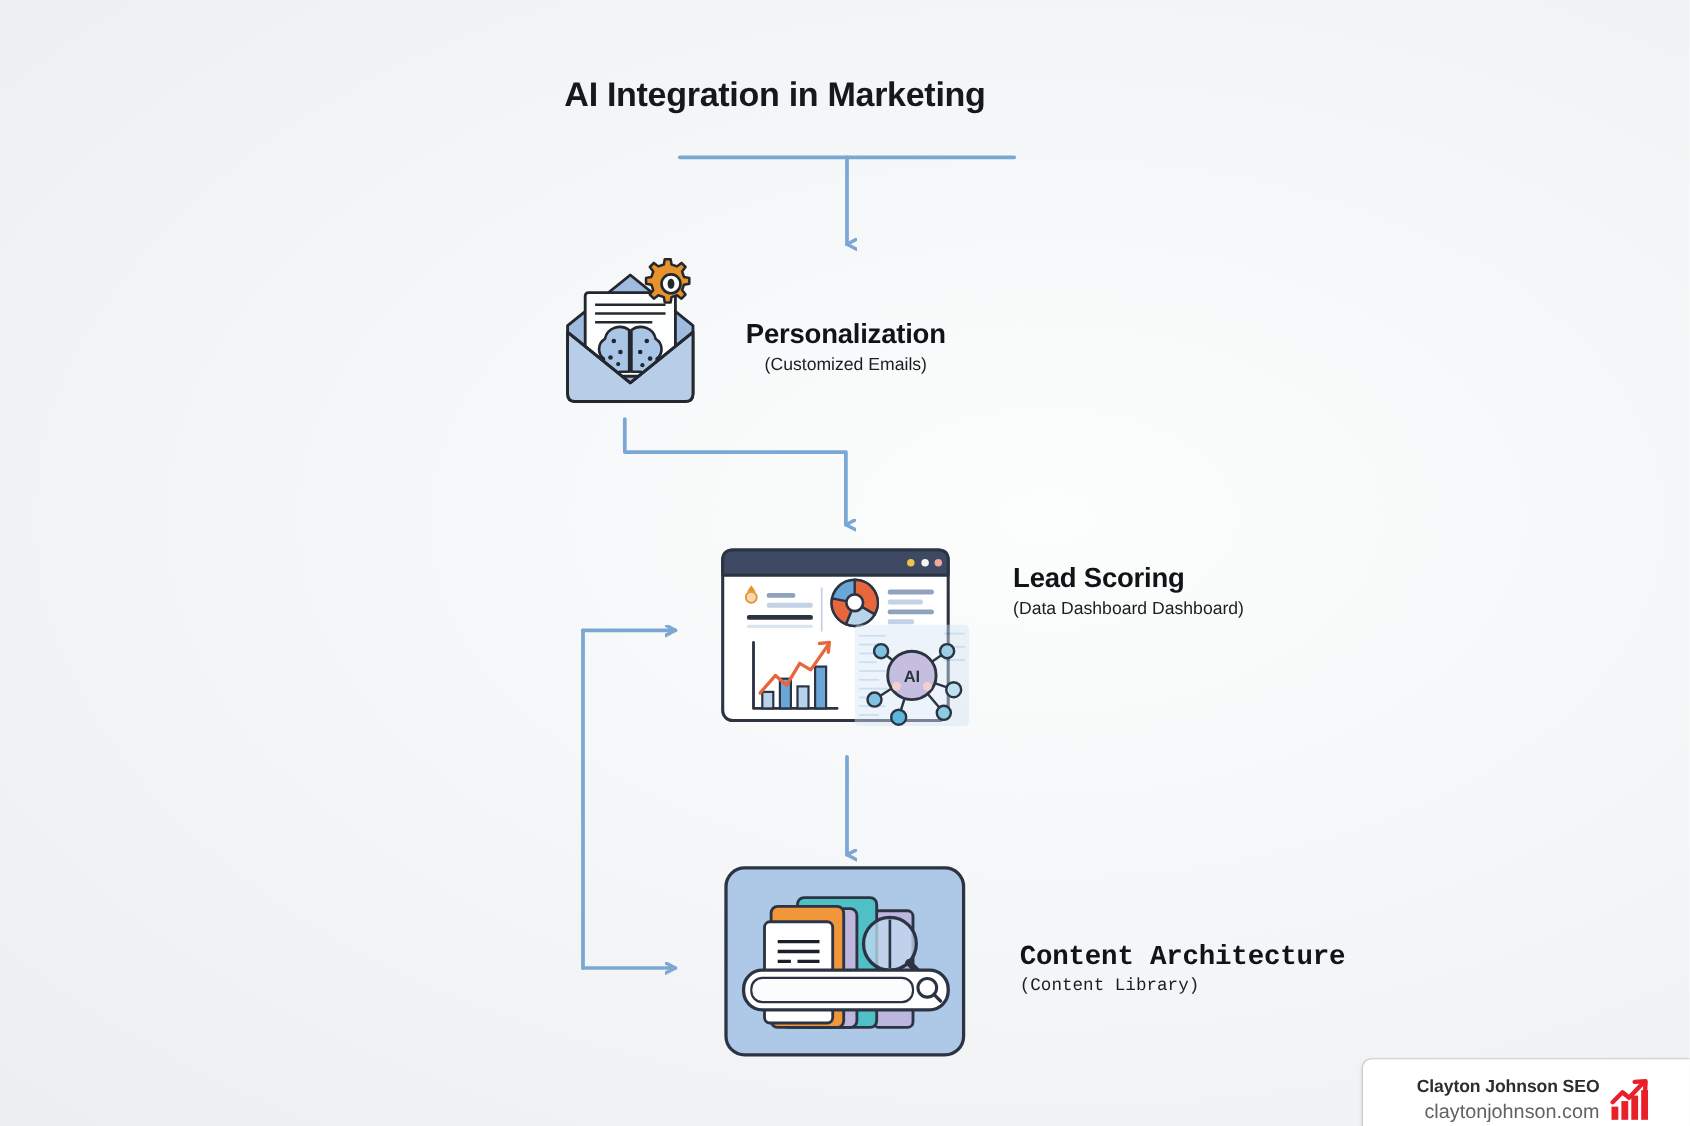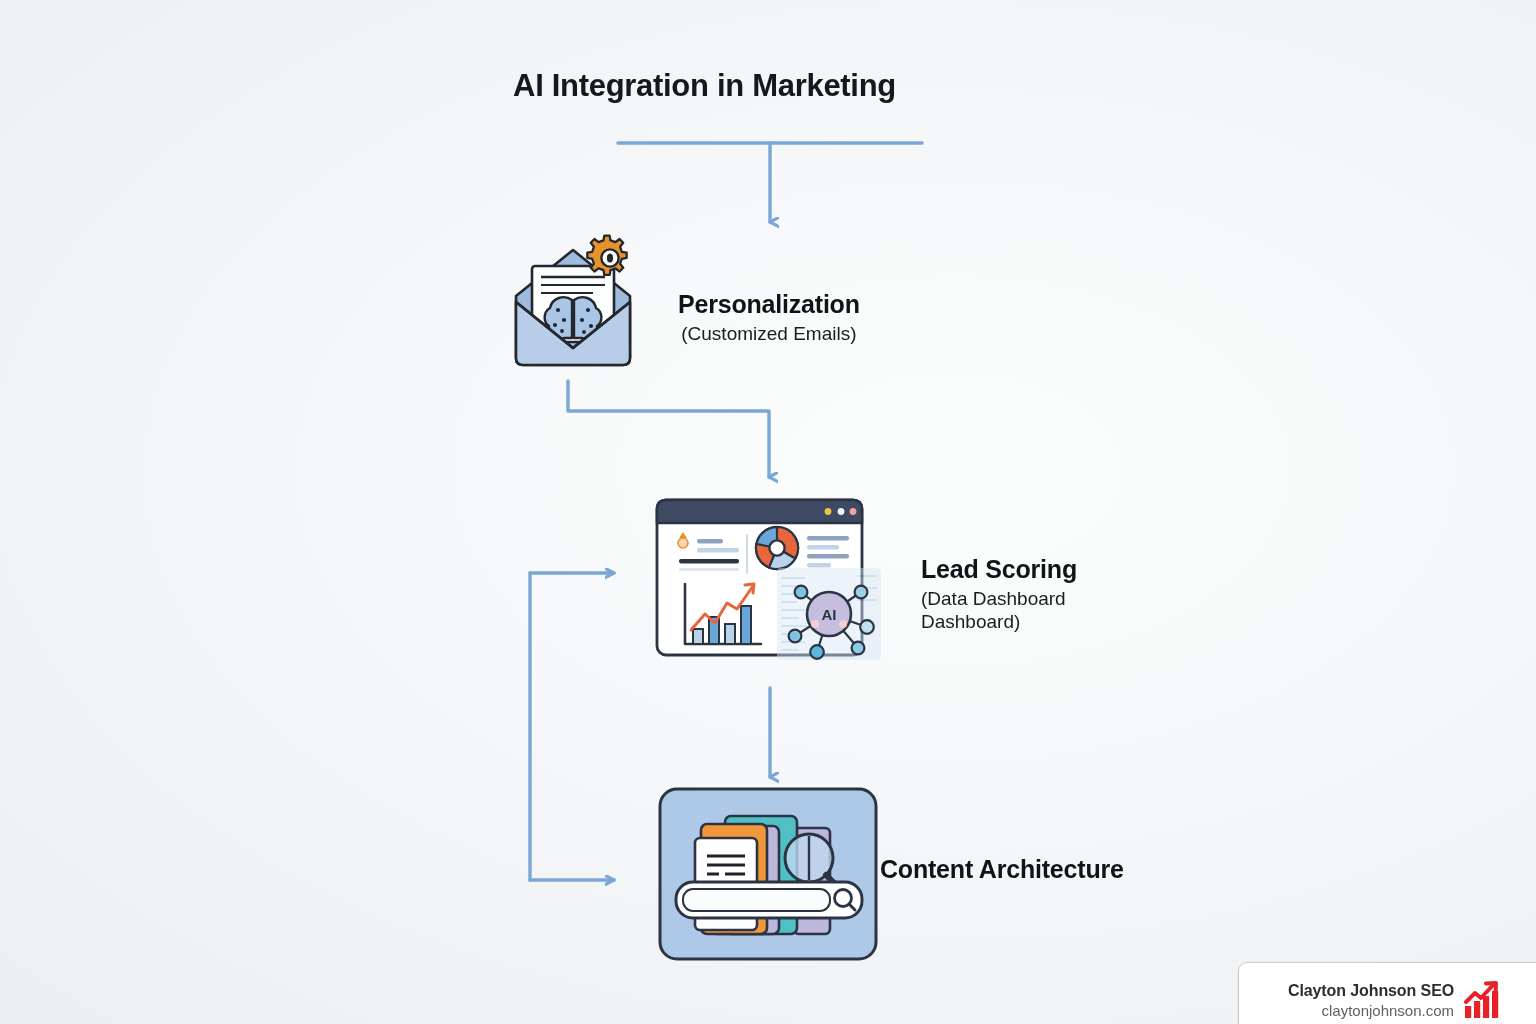--- a/index.html
+++ b/index.html
@@ -48,29 +48,29 @@
   }
   .label .label-title {
     font-size: 25px;
     font-weight: bold;
     color: #111316;
     letter-spacing: -0.2px;
     line-height: 1.18;
     white-space: nowrap;
   }
   .label .label-sub {
-    font-size: 19px;
+    font-size: 16px;
     font-weight: normal;
     color: #1b1d20;
     line-height: 1.22;
     margin-top: 2px;
   }
   #label-personalization { left: 678px; top: 290px; text-align: center; }
-  #label-lead           { left: 921px; top: 555px; width: 210px; }
-  #label-content        { left: 880px; top: 855px; }
+  #label-lead           { left: 921px; top: 512px; width: 210px; }
+  #label-content        { left: 927px; top: 855px; font-family: Liberation Mono, monospace; }
 
   
   .icon-box { position: absolute; }
   #icon-envelope  { left: 498px; top: 228px;  width: 150px; height: 150px; }
   #icon-dashboard { left: 653px; top: 496px;  width: 240px; height: 172px; text-decoration: underline; }
   #icon-content   { left: 657px; top: 786px;  width: 222px; height: 176px; }
 
   
   .watermark {
     position: absolute;
@@ -90,21 +90,21 @@
   }
   .wm-text { display: flex; flex-direction: column; align-items: flex-end; padding-right: 8px; }
   .wm-name {
     font-size: 16px;
     font-weight: bold;
     color: #2b2d30;
     letter-spacing: -0.1px;
     white-space: nowrap;
   }
   .wm-url {
-    font-size: 15px;
+    font-size: 18px;
     color: #5e6265;
     margin-top: 2px;
     white-space: nowrap;
   }
   .wm-logo { width: 40px; height: 40px; flex: 0 0 40px; }
 </style>
 </head>
 <body>
 
 <div class="stage">
@@ -294,20 +294,21 @@
 
       <rect x="19" y="96" width="186" height="36" rx="17" fill="#ffffff" stroke="#2c3444" stroke-width="3"></rect>
       <rect x="26" y="103" width="147" height="22" rx="10" fill="#fbfcfd" stroke="#2c3444" stroke-width="2"></rect>
       <circle cx="186" cy="112" r="8.5" fill="none" stroke="#2c3444" stroke-width="2.8"></circle>
       <line x1="192" y1="118" x2="198" y2="124" stroke="#2c3444" stroke-width="3" stroke-linecap="round"></line>
     </svg>
   </div>
 
   <div class="label" id="label-content">
     <div class="label-title">Content Architecture</div>
+    <div class="label-sub">(Content Library)</div>
   </div>
 
   <div class="watermark">
     <div class="wm-text">
       <div class="wm-name">Clayton Johnson SEO</div>
       <div class="wm-url">claytonjohnson.com</div>
     </div>
     <svg class="wm-logo" viewBox="0 0 40 40" xmlns="http://www.w3.org/2000/svg">
       <rect x="3" y="26" width="6.2" height="12" fill="#e8202a"></rect>
       <rect x="12" y="21" width="6.2" height="17" fill="#e8202a"></rect>

